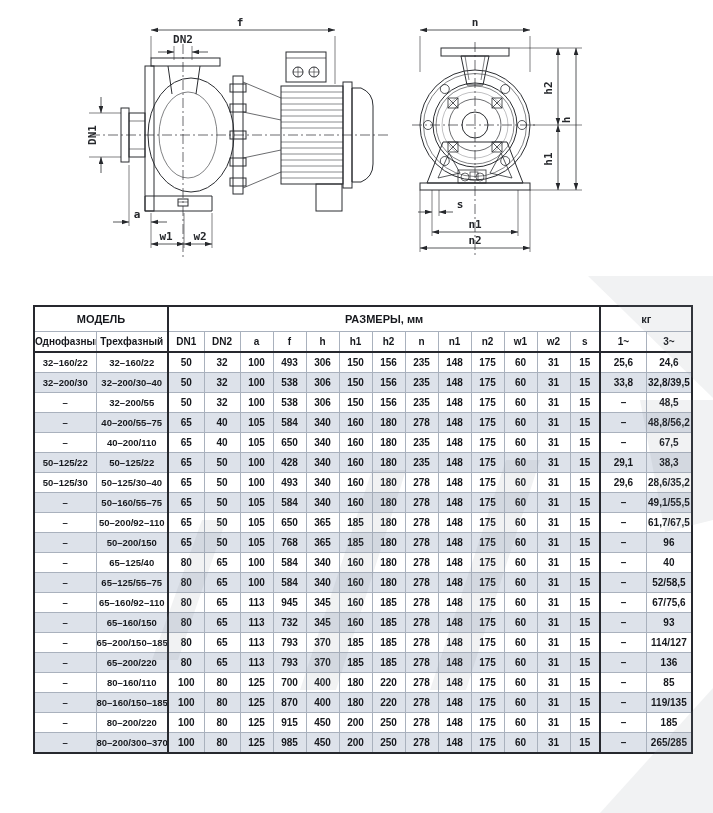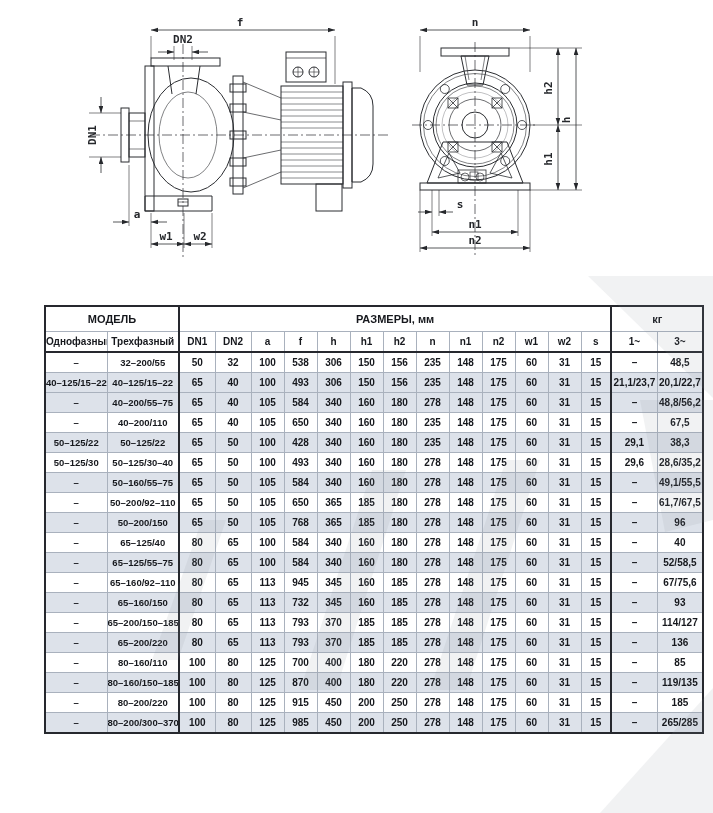--- a/index.html
+++ b/index.html
@@ -4,21 +4,21 @@
 <style>
   html,body{margin:0;padding:0;background:#fff;}
   .page{position:relative;width:713px;height:813px;background:#fff;overflow:hidden;
         font-family:"Liberation Sans",sans-serif;}
   .drawing{position:absolute;}
   #side-view{left:88px;top:0;width:310px;height:266px;}
   #front-view{left:410px;top:0;width:200px;height:266px;}
   .drawing svg{display:block;}
   .dwg-label{font-family:"DejaVu Sans Mono",monospace;font-size:11px;font-weight:bold;fill:#26282c;}
 
-  table.dims{position:absolute;left:44px;top:305px;width:658px;border-collapse:collapse;
+  table.dims{position:absolute;left:33px;top:305px;width:658px;border-collapse:collapse;
              table-layout:fixed;color:#16181d;border:2px solid #26282e;}
   table.dims th,table.dims td{border:1px solid #a9b1bd;text-align:center;vertical-align:middle;
              padding:0;font-weight:bold;overflow:hidden;white-space:nowrap;}
   .gh{height:24px;font-size:11px;background:#fff;}
   tr.cols th{height:19px;font-size:10px;background:#fff;border-bottom:2px solid #26282e;}
   tbody td{height:19px;font-size:10px;background:#fff;}
   tbody td.model-cell{font-size:9.5px;}
   tr.shade td{background:#dde2ea;}
   .sec-r{border-right:2px solid #26282e !important;}
 
@@ -265,56 +265,75 @@
           <th>n2</th>
           <th>w1</th>
           <th>w2</th>
           <th class="sec-r">s</th>
           <th>1~</th>
           <th>3~</th>
         </tr>
     </thead>
     <tbody>
         <tr>
-          <td class="model-cell">–</td>
-          <td class="sec-r model-cell">32–200/55</td>
+          <td class="model-cell">32–160/22</td>
+          <td class="sec-r model-cell">32–160/22</td>
+          <td>50</td>
+          <td>32</td>
+          <td>100</td>
+          <td>493</td>
+          <td>306</td>
+          <td>150</td>
+          <td>156</td>
+          <td>235</td>
+          <td>148</td>
+          <td>175</td>
+          <td>60</td>
+          <td>31</td>
+          <td class="sec-r">15</td>
+          <td>25,6</td>
+          <td>24,6</td>
+        </tr>
+        <tr class="shade">
+          <td class="model-cell">32–200/30</td>
+          <td class="sec-r model-cell">32–200/30–40</td>
           <td>50</td>
           <td>32</td>
           <td>100</td>
           <td>538</td>
           <td>306</td>
           <td>150</td>
           <td>156</td>
           <td>235</td>
           <td>148</td>
           <td>175</td>
           <td>60</td>
           <td>31</td>
           <td class="sec-r">15</td>
-          <td>–</td>
-          <td>48,5</td>
-        </tr>
-        <tr class="shade">
-          <td class="model-cell">40–125/15–22</td>
-          <td class="sec-r model-cell">40–125/15–22</td>
-          <td>65</td>
-          <td>40</td>
-          <td>100</td>
-          <td>493</td>
+          <td>33,8</td>
+          <td>32,8/39,5</td>
+        </tr>
+        <tr>
+          <td class="model-cell">–</td>
+          <td class="sec-r model-cell">32–200/55</td>
+          <td>50</td>
+          <td>32</td>
+          <td>100</td>
+          <td>538</td>
           <td>306</td>
           <td>150</td>
           <td>156</td>
           <td>235</td>
           <td>148</td>
           <td>175</td>
           <td>60</td>
           <td>31</td>
           <td class="sec-r">15</td>
-          <td>21,1/23,7</td>
-          <td>20,1/22,7</td>
+          <td>–</td>
+          <td>48,5</td>
         </tr>
         <tr class="shade">
           <td class="model-cell">–</td>
           <td class="sec-r model-cell">40–200/55–75</td>
           <td>65</td>
           <td>40</td>
           <td>105</td>
           <td>584</td>
           <td>340</td>
           <td>160</td>

